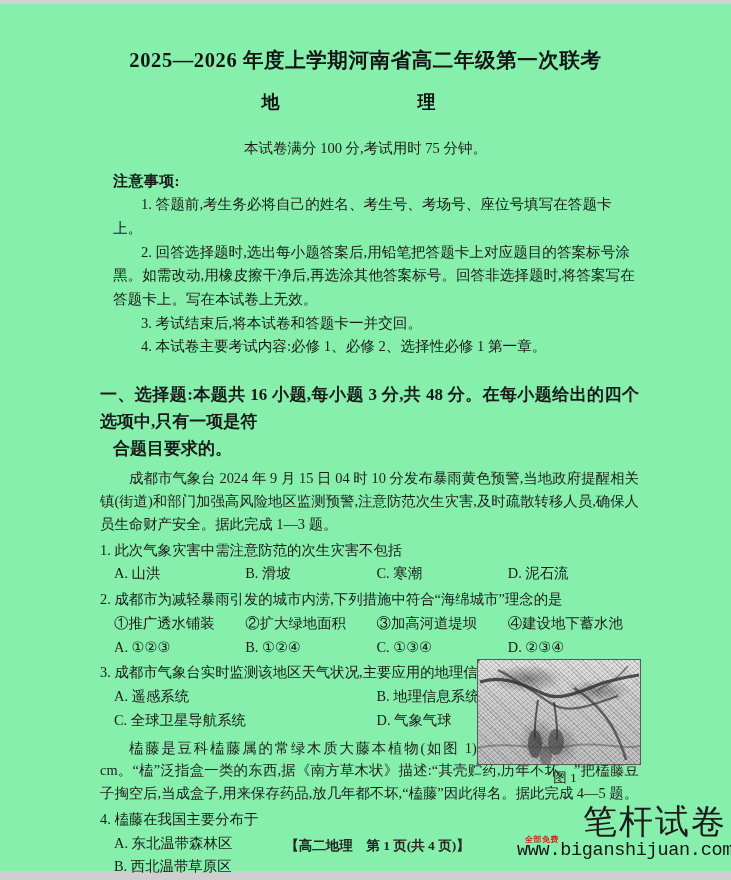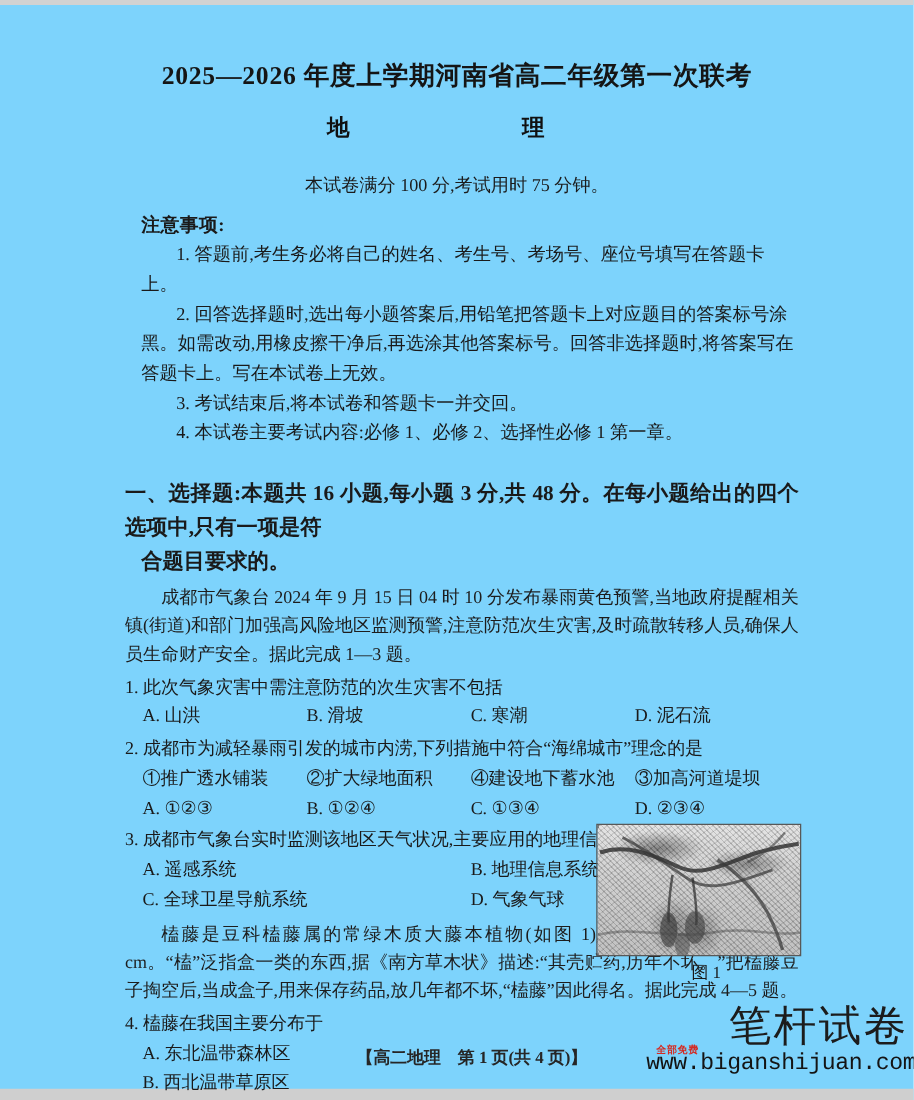--- a/index.html
+++ b/index.html
@@ -11,21 +11,21 @@
     width: 731px;
     height: 880px;
     position: relative;
     overflow: hidden;
     font-family: "Liberation Serif", "DejaVu Serif", serif;
     color: #1a1a1a;
   }
   .page {
     position: absolute;
     inset: 0;
-    background: #7dd3fc;
+    background: #86efac;
   }
   .edge-band-top {
     position: absolute;
     left: 0; top: 0;
     width: 731px; height: 4px;
     background: #d2d2d2;
   }
   .edge-band-bottom {
     position: absolute;
     left: 0; bottom: 0;
@@ -256,22 +256,22 @@
           <div>C. 寒潮</div>
           <div>D. 泥石流</div>
         </div>
       </div>
 
       <div class="q">
         <div class="q-stem">2. 成都市为减轻暴雨引发的城市内涝,下列措施中符合“海绵城市”理念的是</div>
         <div class="opts-row four">
           <div>①推广透水铺装</div>
           <div>②扩大绿地面积</div>
+          <div>③加高河道堤坝</div>
           <div>④建设地下蓄水池</div>
-          <div>③加高河道堤坝</div>
         </div>
         <div class="opts-row four">
           <div>A. ①②③</div>
           <div>B. ①②④</div>
           <div>C. ①③④</div>
           <div>D. ②③④</div>
         </div>
       </div>
 
       <div class="q">

